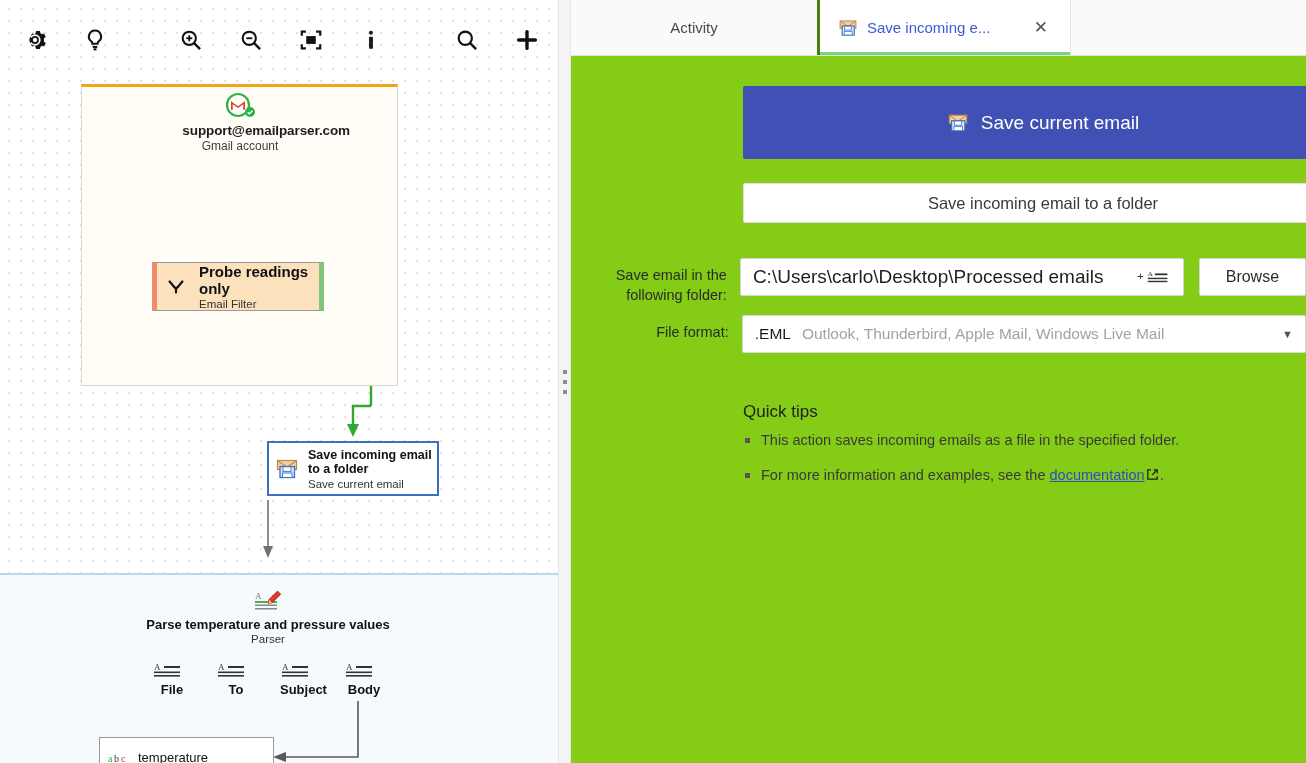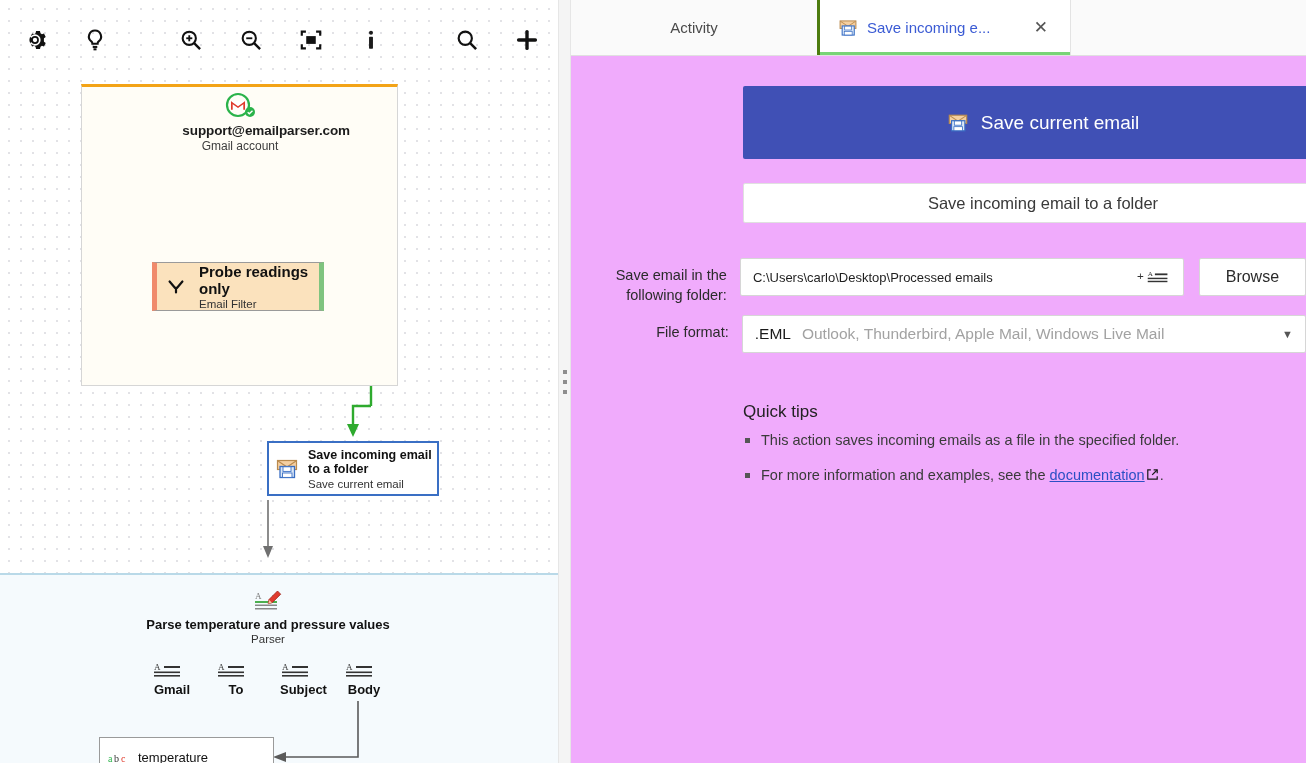--- a/index.html
+++ b/index.html
@@ -105,21 +105,21 @@
     background: #f4f4f4; border-left: 1px solid #e6e6e6; border-right: 1px solid #e6e6e6;
     box-sizing: border-box;
     display: flex; flex-direction: column; align-items: center; justify-content: center;
     cursor: col-resize;
   }
   #splitter .dot { width: 4px; height: 4px; background: #8d8d8d; margin: 3px 0; }
 
   
   #right-pane {
     position: absolute; left: 571px; top: 0; width: 735px; height: 763px;
-    background: #f0abfc; overflow: hidden;
+    background: #84cc16; overflow: hidden;
   }
   #tabstrip {
     position: absolute; left: 0; top: 0; width: 735px; height: 55px;
     background: #fafafa;
     border-bottom: 1px solid #e0e0e0;
     display: flex; align-items: stretch;
   }
   .tab {
     display: flex; align-items: center; justify-content: center;
     padding: 0 18px; font-size: 15px; color: #4a4a4a;
@@ -159,21 +159,21 @@
   .field-label {
     width: 160px; text-align: right; font-size: 14.5px; color: #2b2b2b; line-height: 20px;
     padding-top: 7px; padding-right: 0;
   }
   .ctrl {
     margin-left: 13px; height: 38px; box-sizing: border-box;
     border: 1px solid #d6d6d6; background: #fff; border-radius: 2px;
     display: flex; align-items: center;
   }
   #folder-input { width: 455px; padding: 0 12px; justify-content: space-between; }
-  #folder-input .val { font-size: 13px; color: #1f1f1f; text-align: right; }
+  #folder-input .val { font-size: 19px; color: #1f1f1f; text-align: right; }
   #browse-btn {
     margin-left: 15px; width: 110px; justify-content: center;
     font-size: 16px; color: #2b2b2b;
   }
   #format-select { width: 572px; padding: 0 12px; justify-content: flex-start; gap: 11px; }
   #format-select .sel-val { font-size: 15.5px; color: #1a1a1a; }
   #format-select .sel-hint { font-size: 15.5px; color: #a2a2a2; }
   #format-select .caret { margin-left: auto; color: #555; font-size: 11px; }
 
   #quick-tips { position: absolute; left: 172px; top: 347px; width: 520px; }
@@ -342,21 +342,21 @@
       <div id="parser-fields">
         <div class="pf">
           <span>
             <svg width="30" height="18" viewBox="0 0 30 18">
               <text x="2" y="9" font-size="9" fill="#333" font-family="'Liberation Serif',serif">A</text>
               <rect x="12" y="5" width="16" height="2" fill="#333"></rect>
               <rect x="2" y="10.5" width="26" height="1.6" fill="#333"></rect>
               <rect x="2" y="14" width="26" height="1.6" fill="#333"></rect>
             </svg>
           </span>
-          <div class="pf-label">Gmail</div>
+          <div class="pf-label">File</div>
         </div>
         <div class="pf">
           <span>
             <svg width="30" height="18" viewBox="0 0 30 18">
               <text x="2" y="9" font-size="9" fill="#333" font-family="'Liberation Serif',serif">A</text>
               <rect x="12" y="5" width="16" height="2" fill="#333"></rect>
               <rect x="2" y="10.5" width="26" height="1.6" fill="#333"></rect>
               <rect x="2" y="14" width="26" height="1.6" fill="#333"></rect>
             </svg>
           </span>

